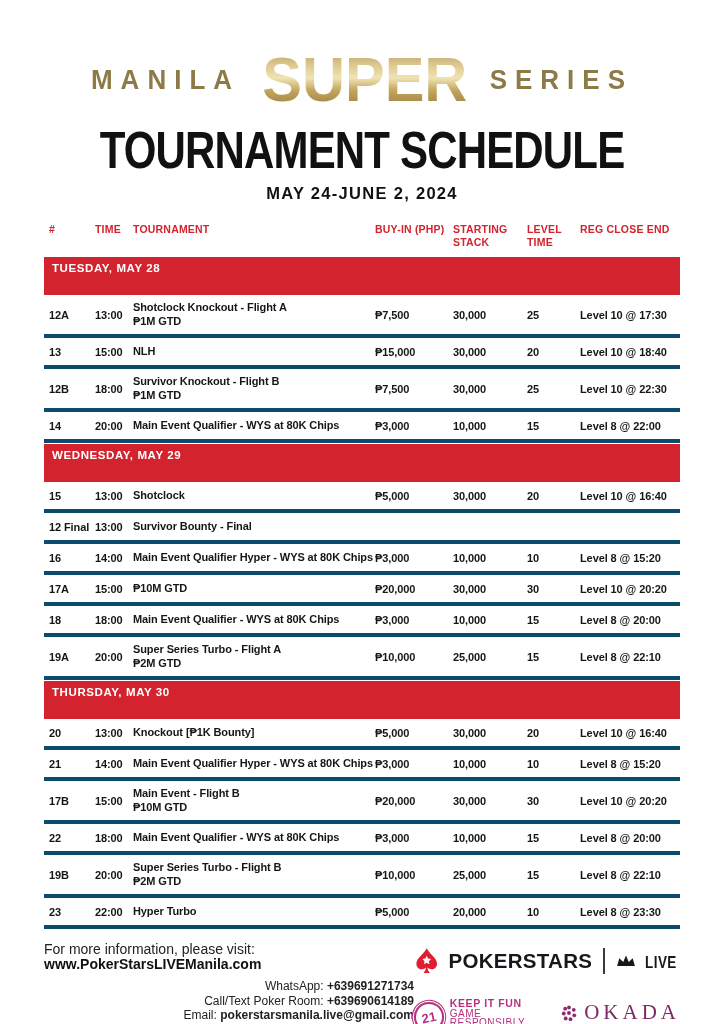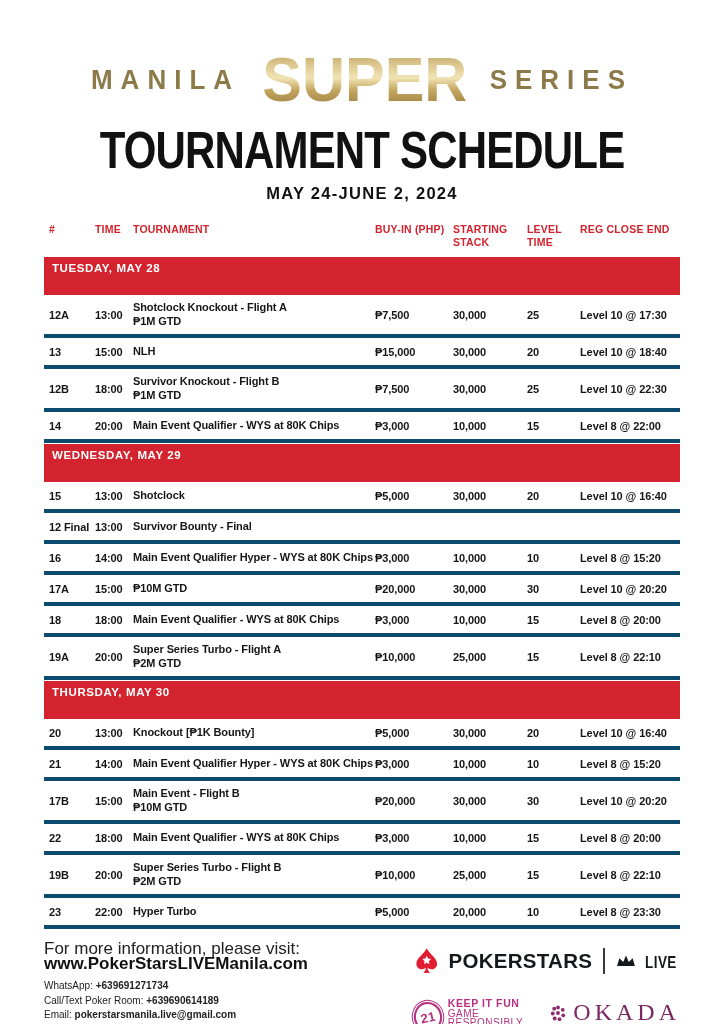--- a/index.html
+++ b/index.html
@@ -27,23 +27,23 @@
   .day-banner { background:#d2232e; color:#fff; font-size:11.5px; font-weight:700; letter-spacing:.6px;
     height:38px; line-height:23px; padding-left:8px; margin-top:1px; }
   .row { border-bottom:4px solid #0c4a6e; align-items:center; padding:6px 0; min-height:31px; }
   .cell { font-size:11px; font-weight:700; color:#161616; letter-spacing:-.1px; white-space:nowrap; }
   .c-num { padding-left:5px; }
   .c-name div { line-height:13.5px; }
 
   
   .footer { display:flex; margin-top:13px; }
   .f-left { flex:1; }
-  .f-info { font-size:17px; line-height:14.5px; color:#222; }
+  .f-info { font-size:14px; line-height:14.5px; color:#222; }
   .f-info b { color:#111; }
-  .f-contacts { margin-top:8px; font-size:10px; line-height:14.5px; color:#222; }
+  .f-contacts { margin-top:8px; font-size:12px; line-height:14.5px; color:#222;text-align:right; }
   .f-social { display:flex; align-items:center; gap:10px; margin-top:12px; font-size:11.5px; color:#222; }
   .f-social .gap { width:18px; }
   .fb-icon { width:21px; height:21px; display:block; }
   .tw-icon { width:22px; height:18px; display:block; }
 
   .f-right { width:266px; display:flex; flex-direction:column; padding-top:4px; }
   .ps-row { display:flex; align-items:center; gap:9px; }
   .spade-icon { width:28px; height:30px; display:block; }
   .ps-word { font-size:20.5px; font-weight:700; letter-spacing:.3px; color:#15181c; transform:scaleY(1.02); }
   .ps-divider { width:1.5px; height:26px; background:#3a3a3a; margin:0 2px; }
@@ -53,21 +53,21 @@
   .logos-row { display:flex; align-items:center; justify-content:space-between; margin-top:22px; }
   .kif { display:flex; align-items:center; gap:6px; color:#b5307f; }
   .kif-badge { width:30px; height:30px; border:2.6px solid #b5307f; border-radius:50%;
     display:flex; align-items:center; justify-content:center; font-size:13px; font-weight:700;
     transform:rotate(-12deg); box-shadow:0 0 0 1.2px #fff,0 0 0 2.2px #b5307f; }
   .kif-l1 { font-size:10.5px; font-weight:700; letter-spacing:.6px; line-height:11px; }
   .kif-l2 { font-size:10px; letter-spacing:.5px; line-height:9px; }
   .kif-l3 { font-size:7px; font-weight:700; line-height:9px; }
   .okada { display:flex; align-items:flex-start; gap:5px; color:#7c2862; }
   .okada-flower { width:20px; height:20px; display:block; margin-top:1px; }
-  .okada-name { font-family:"Liberation Serif","DejaVu Serif",serif; font-size:24px; letter-spacing:4px; line-height:21px; }
+  .okada-name { font-family:"Liberation Serif","DejaVu Serif",serif; font-size:21px; letter-spacing:4px; line-height:21px; }
   .okada-sub { font-size:6.5px; letter-spacing:2.5px; text-align:center; margin-top:2px; }
 </style>
 </head>
 <body>
 
 <div class="page">
 
   <div class="brand-line">
     <span class="brand-side">MANILA</span>
     <span class="brand-super">SUPER</span>

